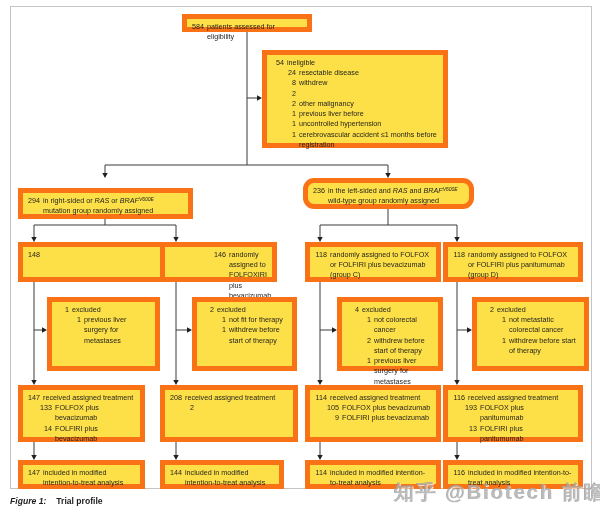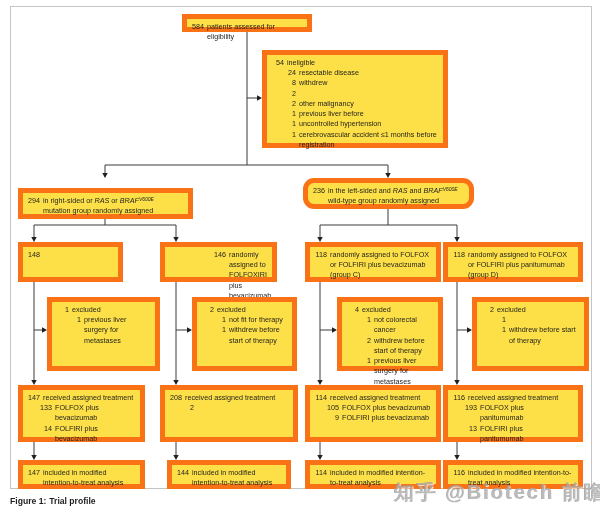--- a/index.html
+++ b/index.html
@@ -11,21 +11,21 @@
   .box{position:absolute;border:5px solid #f97316;background:#fde047;
        padding:3px 4px;font-size:7.2px;line-height:1.42;box-sizing:border-box;}
   .line{display:flex;}
   .num{flex:none;text-align:right;margin-right:3px;}
   .ind0 .num{width:13px;}
   .ind1 .num{width:25px;}
   .txt{flex:1;white-space:pre-line;}
   .it{font-style:italic;text-align:center;}
   sup{font-size:5px;line-height:0;vertical-align:2px;font-style:italic;}
   .caption{position:absolute;left:10px;top:496px;font-size:8.6px;font-weight:bold;}
-  .cap-label{margin-right:3px;text-align:center;}
+  .cap-label{font-style:italic;margin-right:10px;text-align:center;}
   .watermark{position:absolute;left:394px;top:479px;font-size:20px;font-weight:bold;
              color:#ababab;letter-spacing:2px;opacity:.8;
              text-shadow:1px 1px 0 #ffffff,-0.5px -0.5px 0 #8a8a8a;
              font-family:"Liberation Sans",sans-serif;white-space:nowrap;}
 </style>
 </head>
 <body>
 
 <div class="figure">
 
@@ -132,21 +132,21 @@
     </div>
 
   <div class="box" style="left:303px;top:178px;width:171px;height:31px;border-radius:11px;">
       <div class="line ind0">
         <span class="num">236</span>
         <span class="txt"><span>in the left-sided and </span><span class="it">RAS</span><span> and </span><span class="it">BRAF</span><sup class="it">V600E</sup><span>
 wild-type group randomly assigned</span></span>
       </div>
     </div>
 
-  <div class="box" style="left:18px;top:242px;width:105px;height:40px;">
+  <div class="box" style="left:18px;top:242px;width:147px;height:40px;">
       <div class="line ind0">
         <span class="num">148</span>
       </div>
     </div>
   <div class="box" style="left:160px;top:242px;width:117px;height:40px;padding-left:48px;">
       <div class="line ind0">
         <span class="num">146</span>
         <span class="txt">randomly assigned to
 FOLFOXIRI plus bevacizumab
 (group B)</span>
@@ -207,20 +207,21 @@
         <span class="txt">previous liver surgery for metastases</span>
       </div>
     </div>
   <div class="box" style="left:472px;top:297px;width:117px;height:74px;">
       <div class="line ind0">
         <span class="num">2</span>
         <span class="txt">excluded</span>
       </div>
       <div class="line ind1">
         <span class="num">1</span>
+        <span class="txt">not metastatic colorectal cancer</span>
       </div>
       <div class="line ind1">
         <span class="num">1</span>
         <span class="txt">withdrew before start of therapy</span>
       </div>
     </div>
 
   <div class="box" style="left:18px;top:385px;width:127px;height:57px;">
       <div class="line ind0">
         <span class="num">147</span>
@@ -274,21 +275,21 @@
 panitumumab</span>
       </div>
     </div>
 
   <div class="box" style="left:18px;top:460px;width:127px;height:29px;">
       <div class="line ind0">
         <span class="num">147</span>
         <span class="txt">included in modified intention-to-treat analysis</span>
       </div>
     </div>
-  <div class="box" style="left:160px;top:460px;width:124px;height:29px;margin-left:7px;">
+  <div class="box" style="left:160px;top:460px;width:124px;height:29px;">
       <div class="line ind0">
         <span class="num">144</span>
         <span class="txt">included in modified intention-to-treat analysis</span>
       </div>
     </div>
   <div class="box" style="left:305px;top:460px;width:136px;height:29px;">
       <div class="line ind0">
         <span class="num">114</span>
         <span class="txt">included in modified intention-to-treat analysis</span>
       </div>

